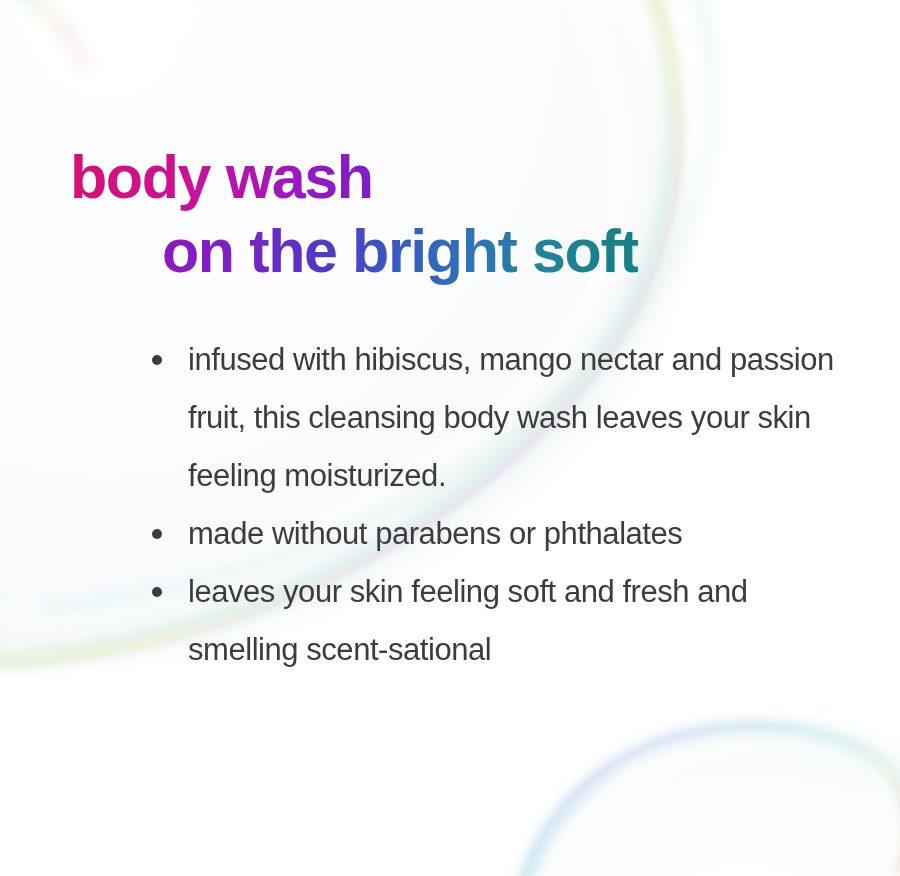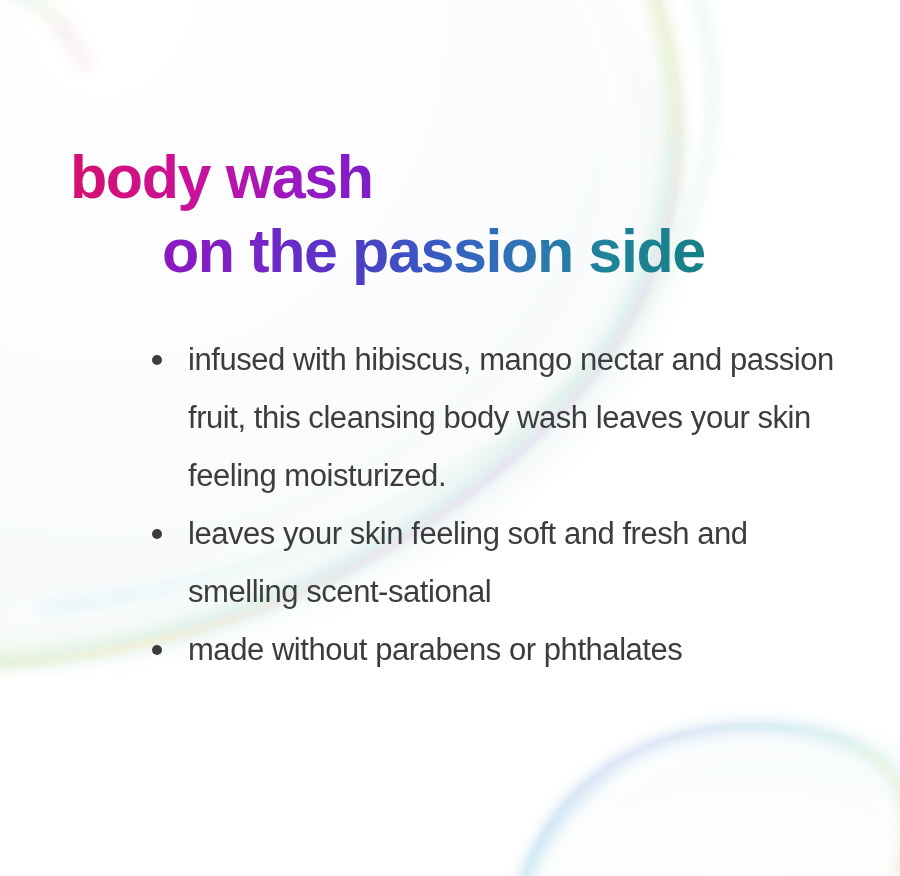--- a/index.html
+++ b/index.html
@@ -214,32 +214,32 @@
       </g>
 
       <rect x="0" y="0" width="900" height="876" fill="#ffffff" opacity="0.22"></rect>
     </svg>
   </div>
 
   <div class="content">
 
     <h1 class="headline">
       <span class="hl-line hl-line-1">body wash</span>
-      <span class="hl-line hl-line-2">on the passion side</span>
+      <span class="hl-line hl-line-2">on the bright soft</span>
     </h1>
 
     <ul class="bullet-list">
       <li class="bullet-item">
         <span class="bullet-dot"></span>
         <span class="bullet-text">infused with hibiscus, mango nectar and passion fruit, this cleansing body wash leaves your skin feeling moisturized.</span>
       </li>
       <li class="bullet-item">
         <span class="bullet-dot"></span>
-        <span class="bullet-text">leaves your skin feeling soft and fresh and smelling scent-sational</span>
+        <span class="bullet-text">made without parabens or phthalates</span>
       </li>
       <li class="bullet-item">
         <span class="bullet-dot"></span>
-        <span class="bullet-text">made without parabens or phthalates</span>
+        <span class="bullet-text">leaves your skin feeling soft and fresh and smelling scent-sational</span>
       </li>
     </ul>
 
   </div>
 </div>
 
 </body></html>

